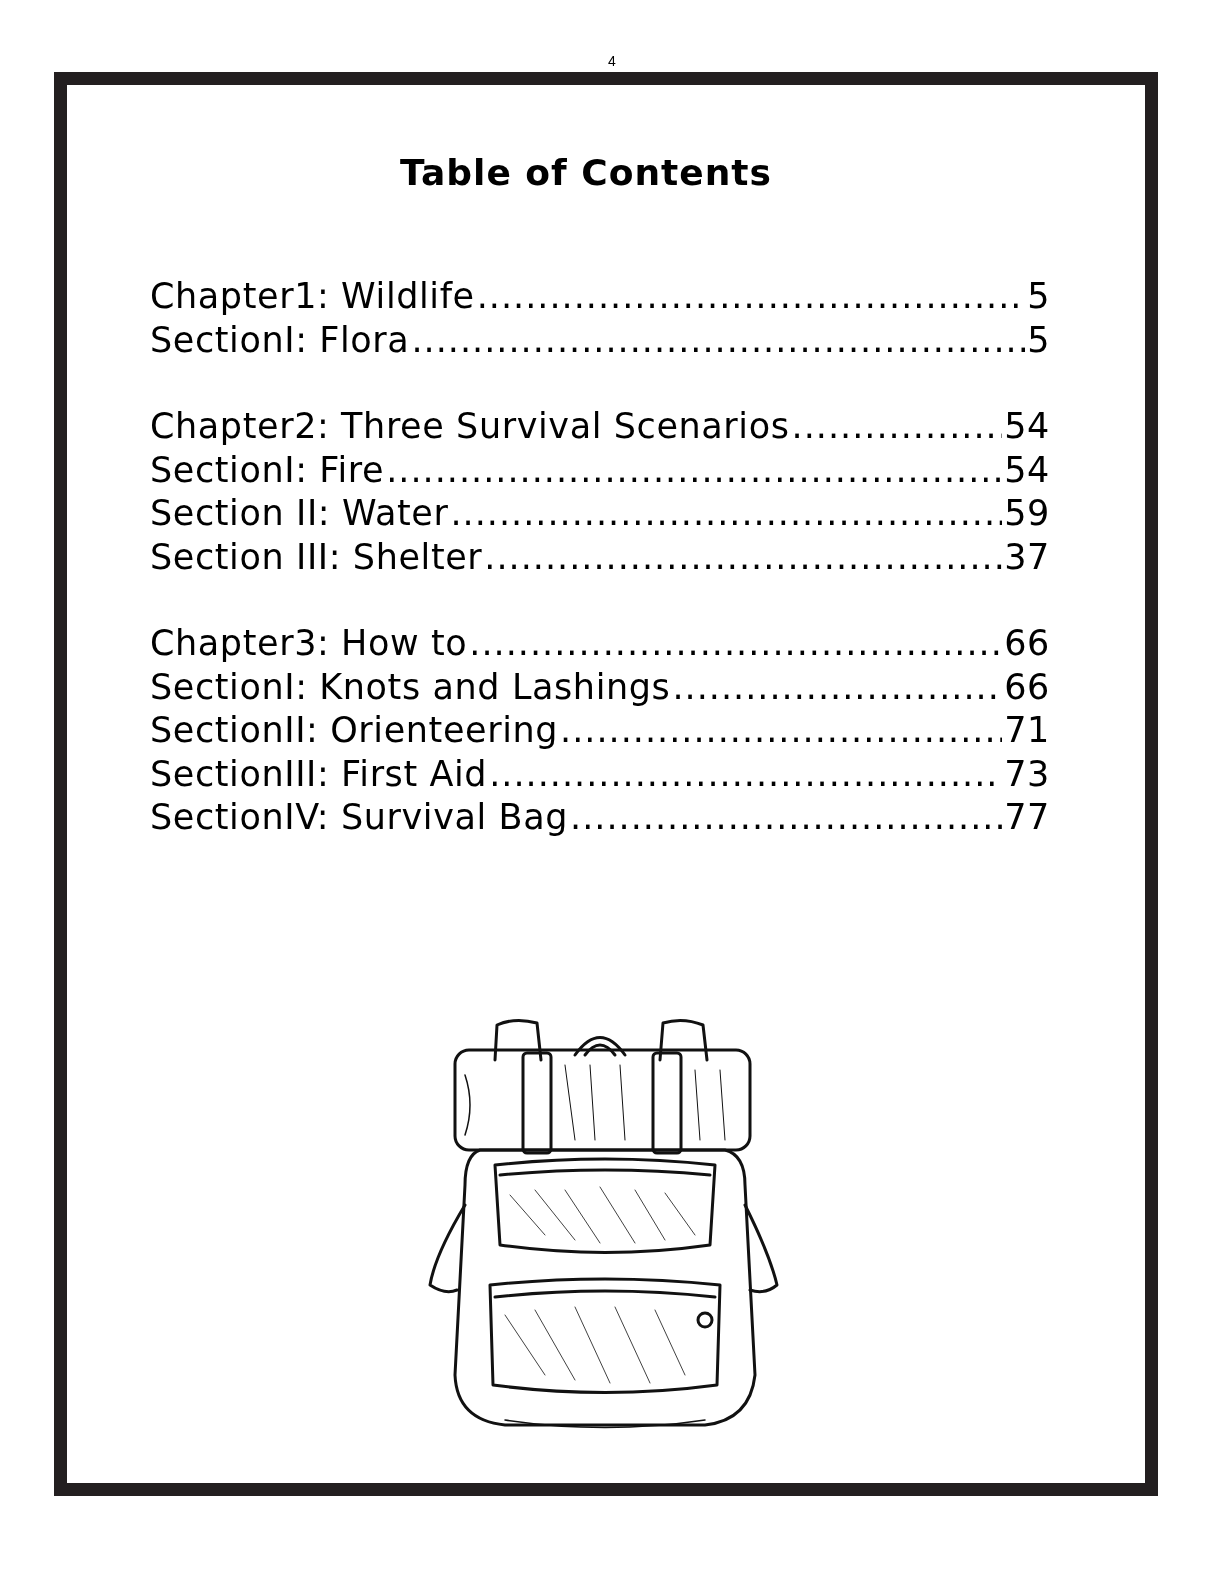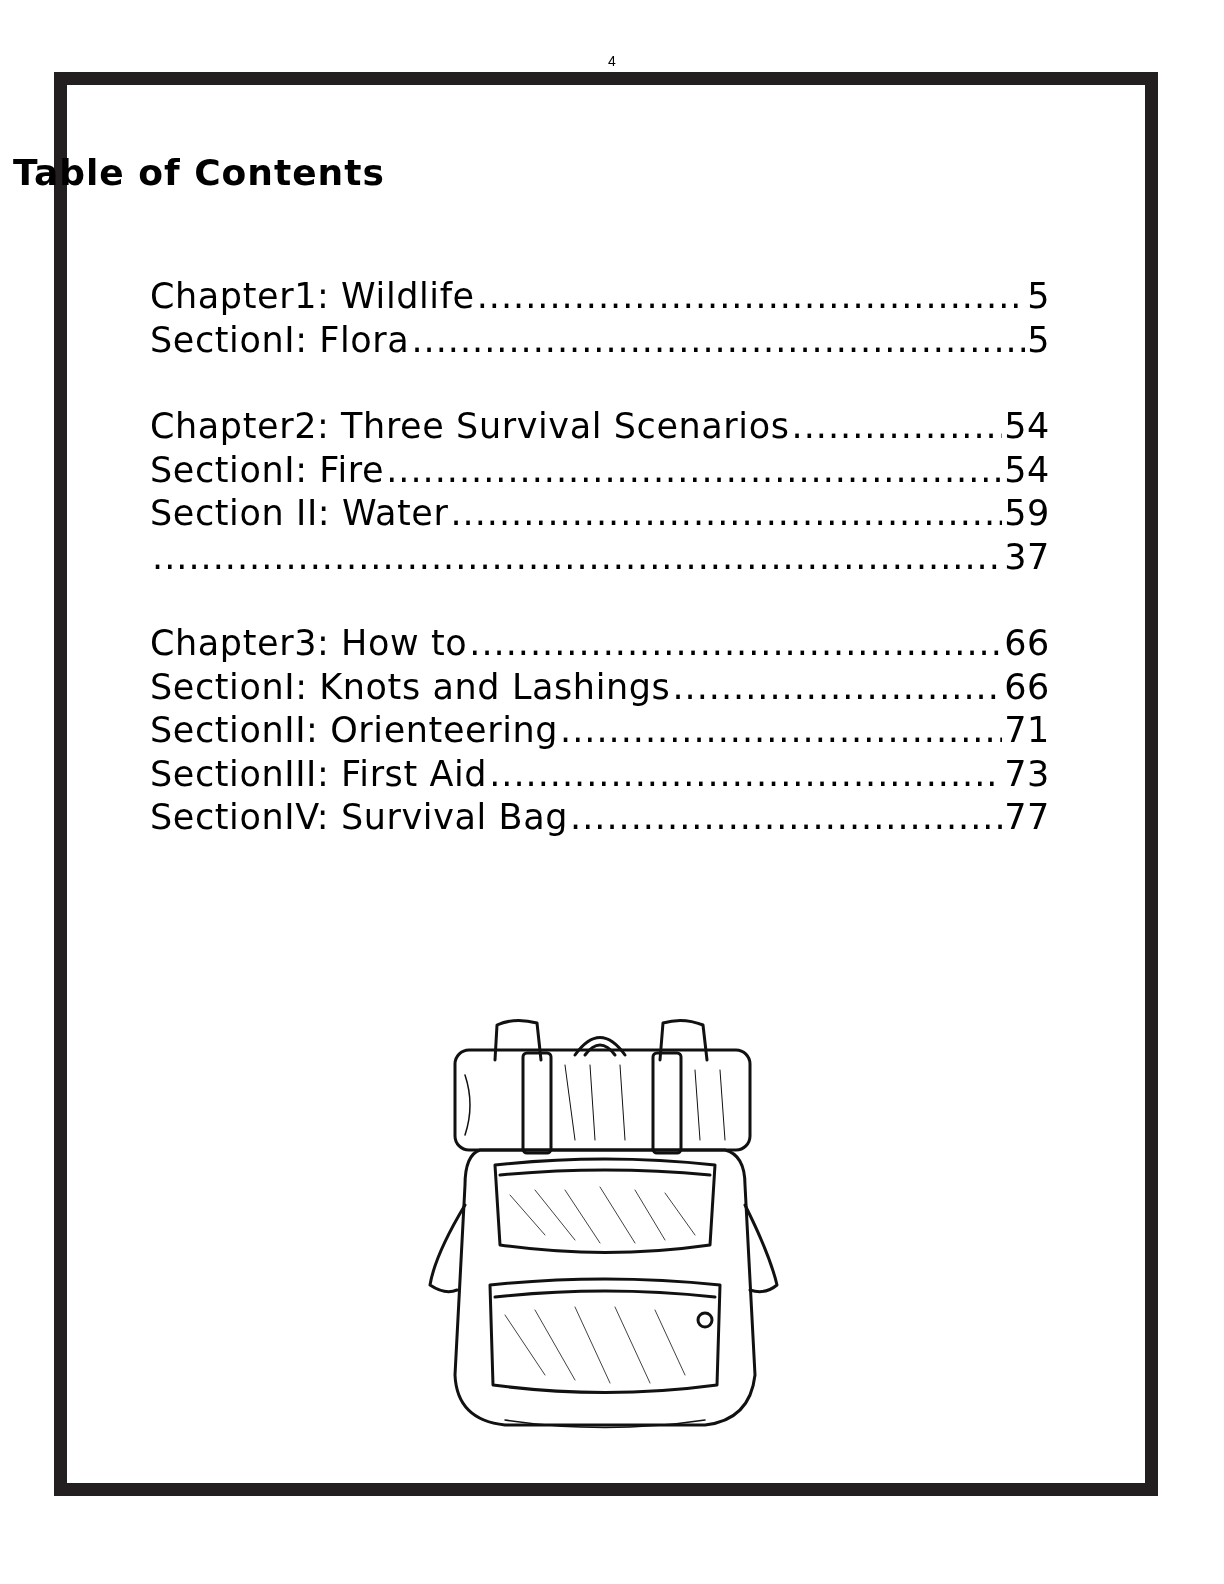--- a/index.html
+++ b/index.html
@@ -1,19 +1,19 @@
 <!DOCTYPE html>
 <html><head>
 <meta charset="utf-8">
 <style>
   html, body { margin: 0; padding: 0; background: #ffffff; }
   body { width: 1224px; height: 1584px; position: relative; overflow: hidden; font-family: "Liberation Sans", sans-serif; }
   .page-number { position: absolute; top: 53px; left: 0; width: 1224px; text-align: center; font-size: 14px; color: #000; }
   .frame { position: absolute; left: 54px; top: 72px; width: 1104px; height: 1424px; box-sizing: border-box; border: 13px solid #231f20; background: #fff; }
-  .toc-title { position: absolute; top: 152px; left: 13px; width: 1160px; text-align: left; font-family: "DejaVu Sans", sans-serif; font-size: 36px; font-weight: bold; letter-spacing: 1px; color: #000; }
+  .toc-title { position: absolute; top: 152px; left: 6px; width: 1160px; text-align: center; font-family: "DejaVu Sans", sans-serif; font-size: 36px; font-weight: bold; letter-spacing: 1px; color: #000; }
   .toc { position: absolute; left: 150px; top: 275px; width: 900px; }
   .group { margin-bottom: 43px; }
   .row { display: flex; align-items: flex-end; font-family: "DejaVu Sans", sans-serif; font-size: 35px; line-height: 43.5px; color: #000; letter-spacing: 0.6px; }
   .row .label { white-space: nowrap; }
   .row .dots { flex: 1; overflow: hidden; white-space: nowrap; margin: 0 2px; }
   .row .dots::after { content: "................................................................................................................................................"; letter-spacing: 1px; }
   .row .page { white-space: nowrap; }
   .backpack { position: absolute; left: 425px; top: 1015px; width: 360px; height: 430px; }
 </style>
 </head>
@@ -48,20 +48,21 @@
         <span class="label">SectionI: Fire</span>
         <span class="dots"></span>
         <span class="page">54</span>
       </div>
     <div class="row">
         <span class="label">Section II: Water</span>
         <span class="dots"></span>
         <span class="page">59</span>
       </div>
     <div class="row">
+        <span class="label">Section III: Shelter</span>
         <span class="dots"></span>
         <span class="page">37</span>
       </div>
   </div>
   <div class="group">
     <div class="row">
         <span class="label">Chapter3: How to</span>
         <span class="dots"></span>
         <span class="page">66</span>
       </div>

